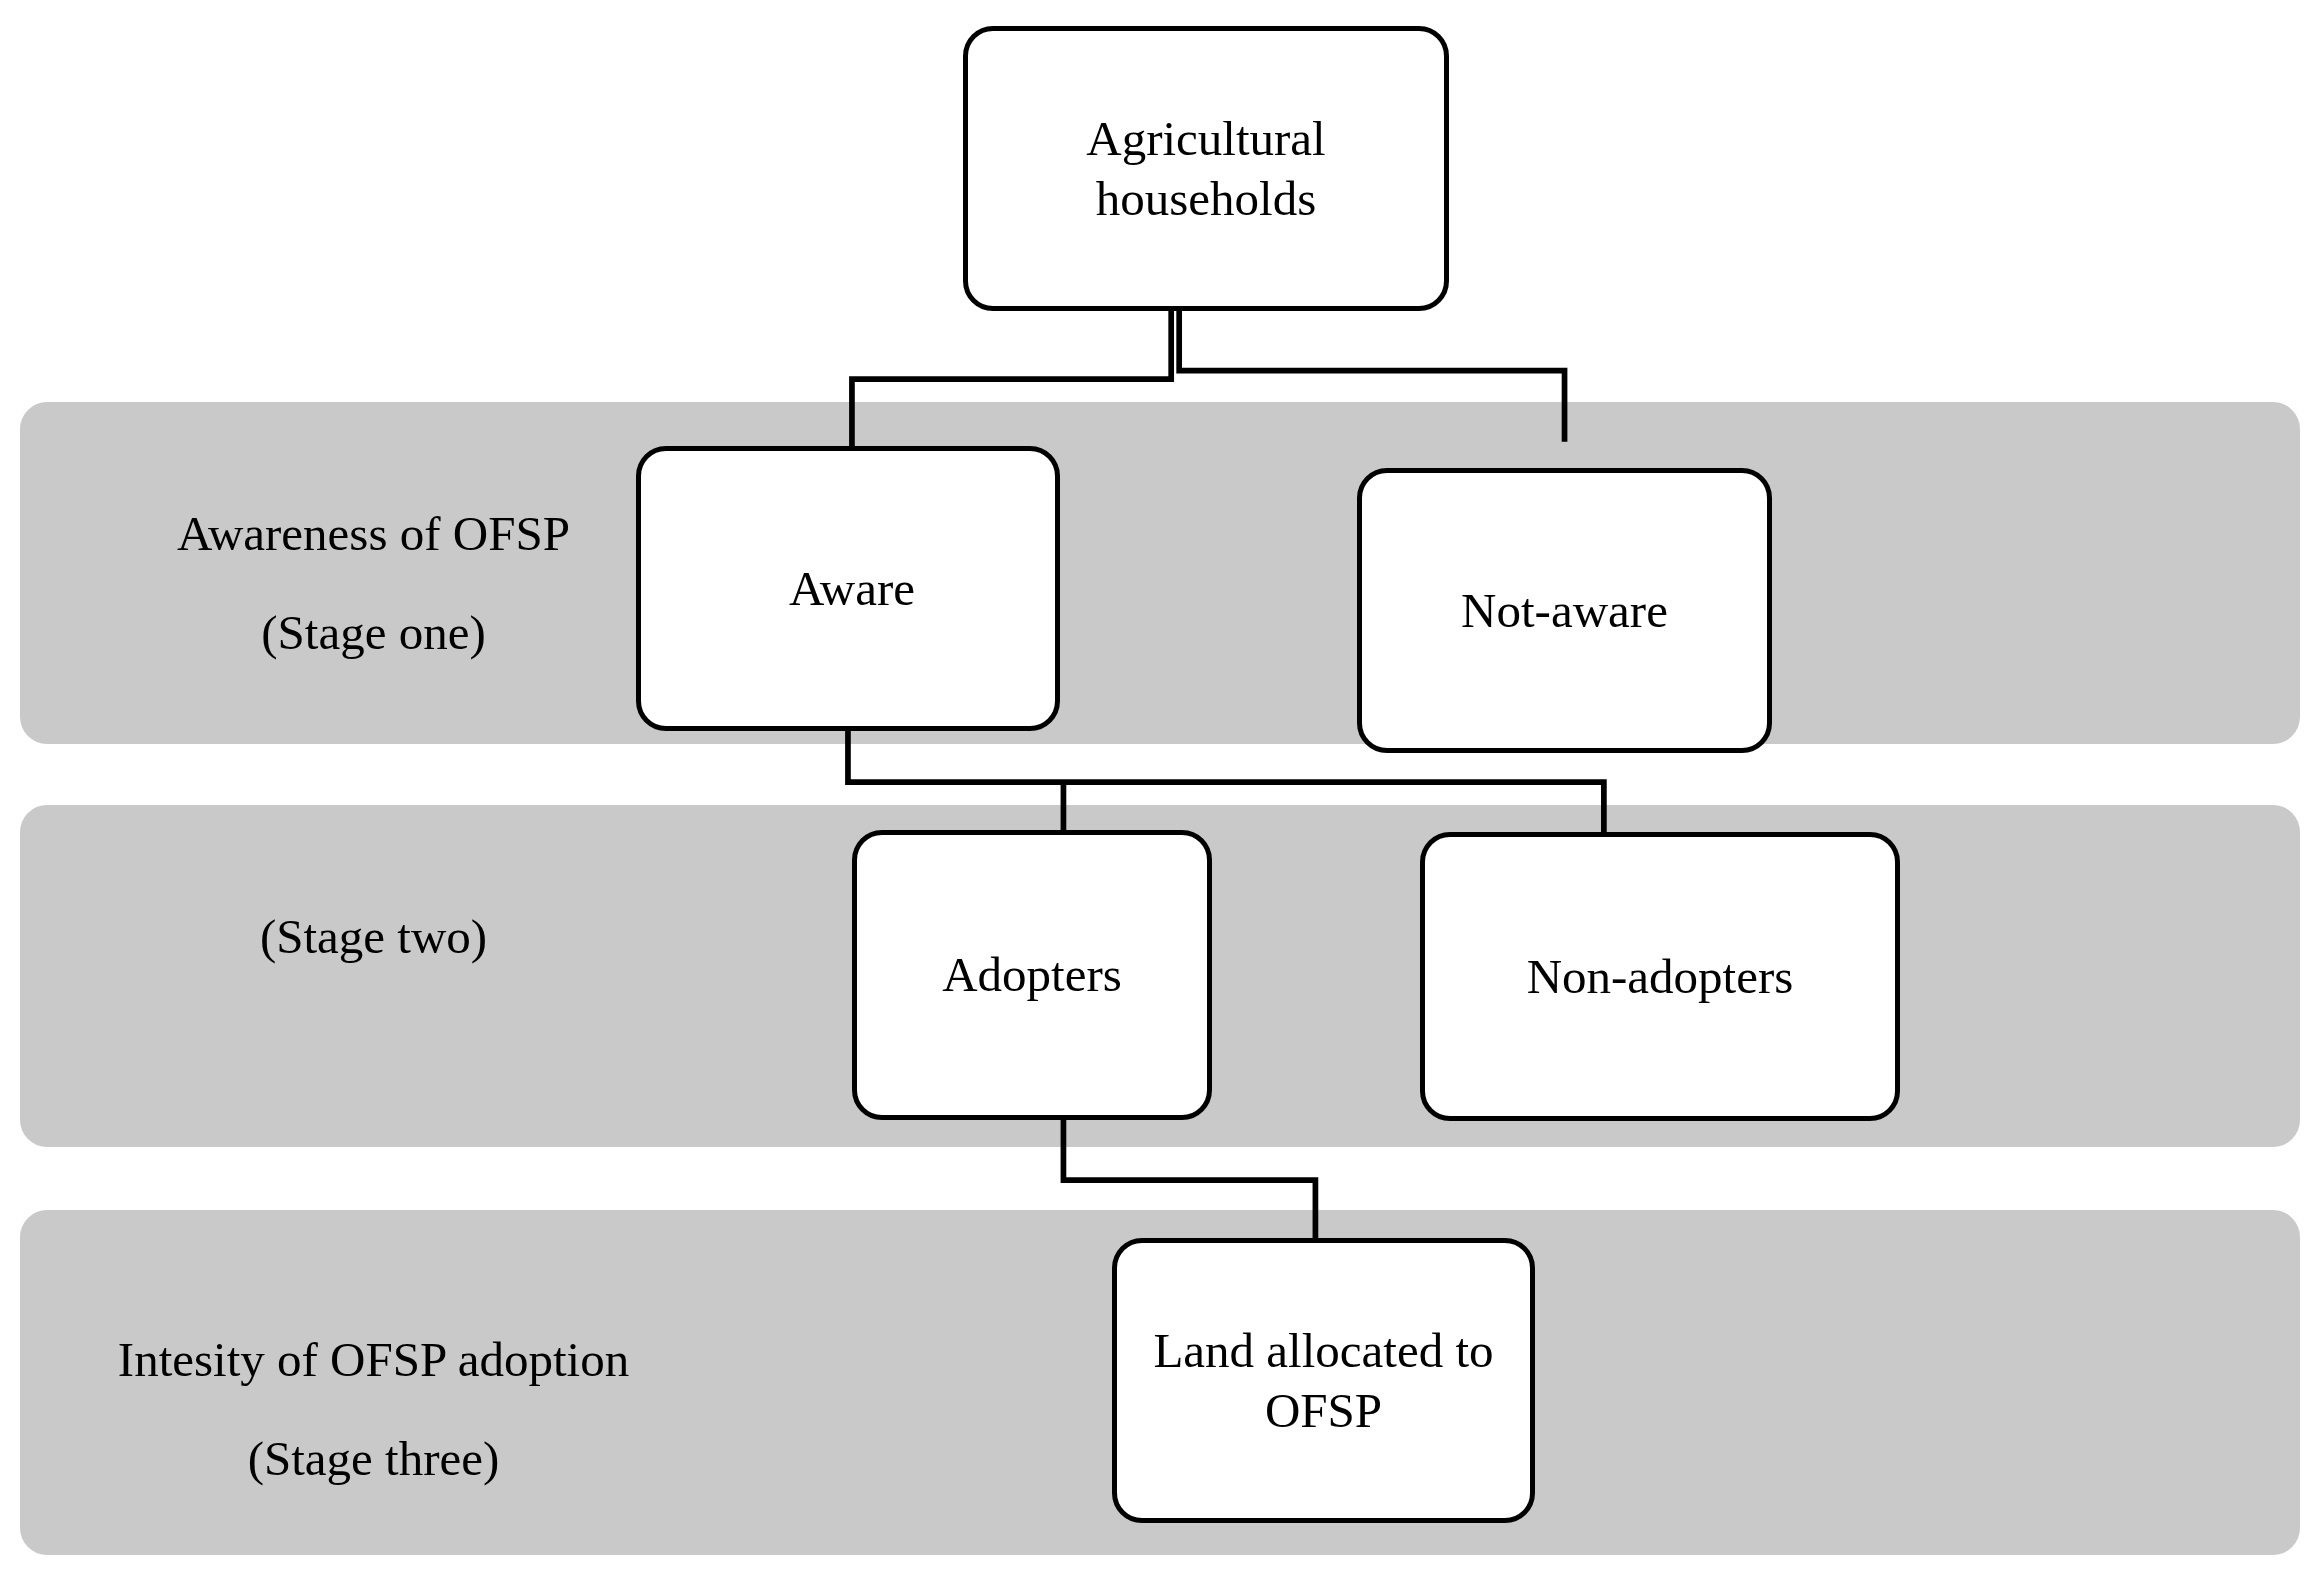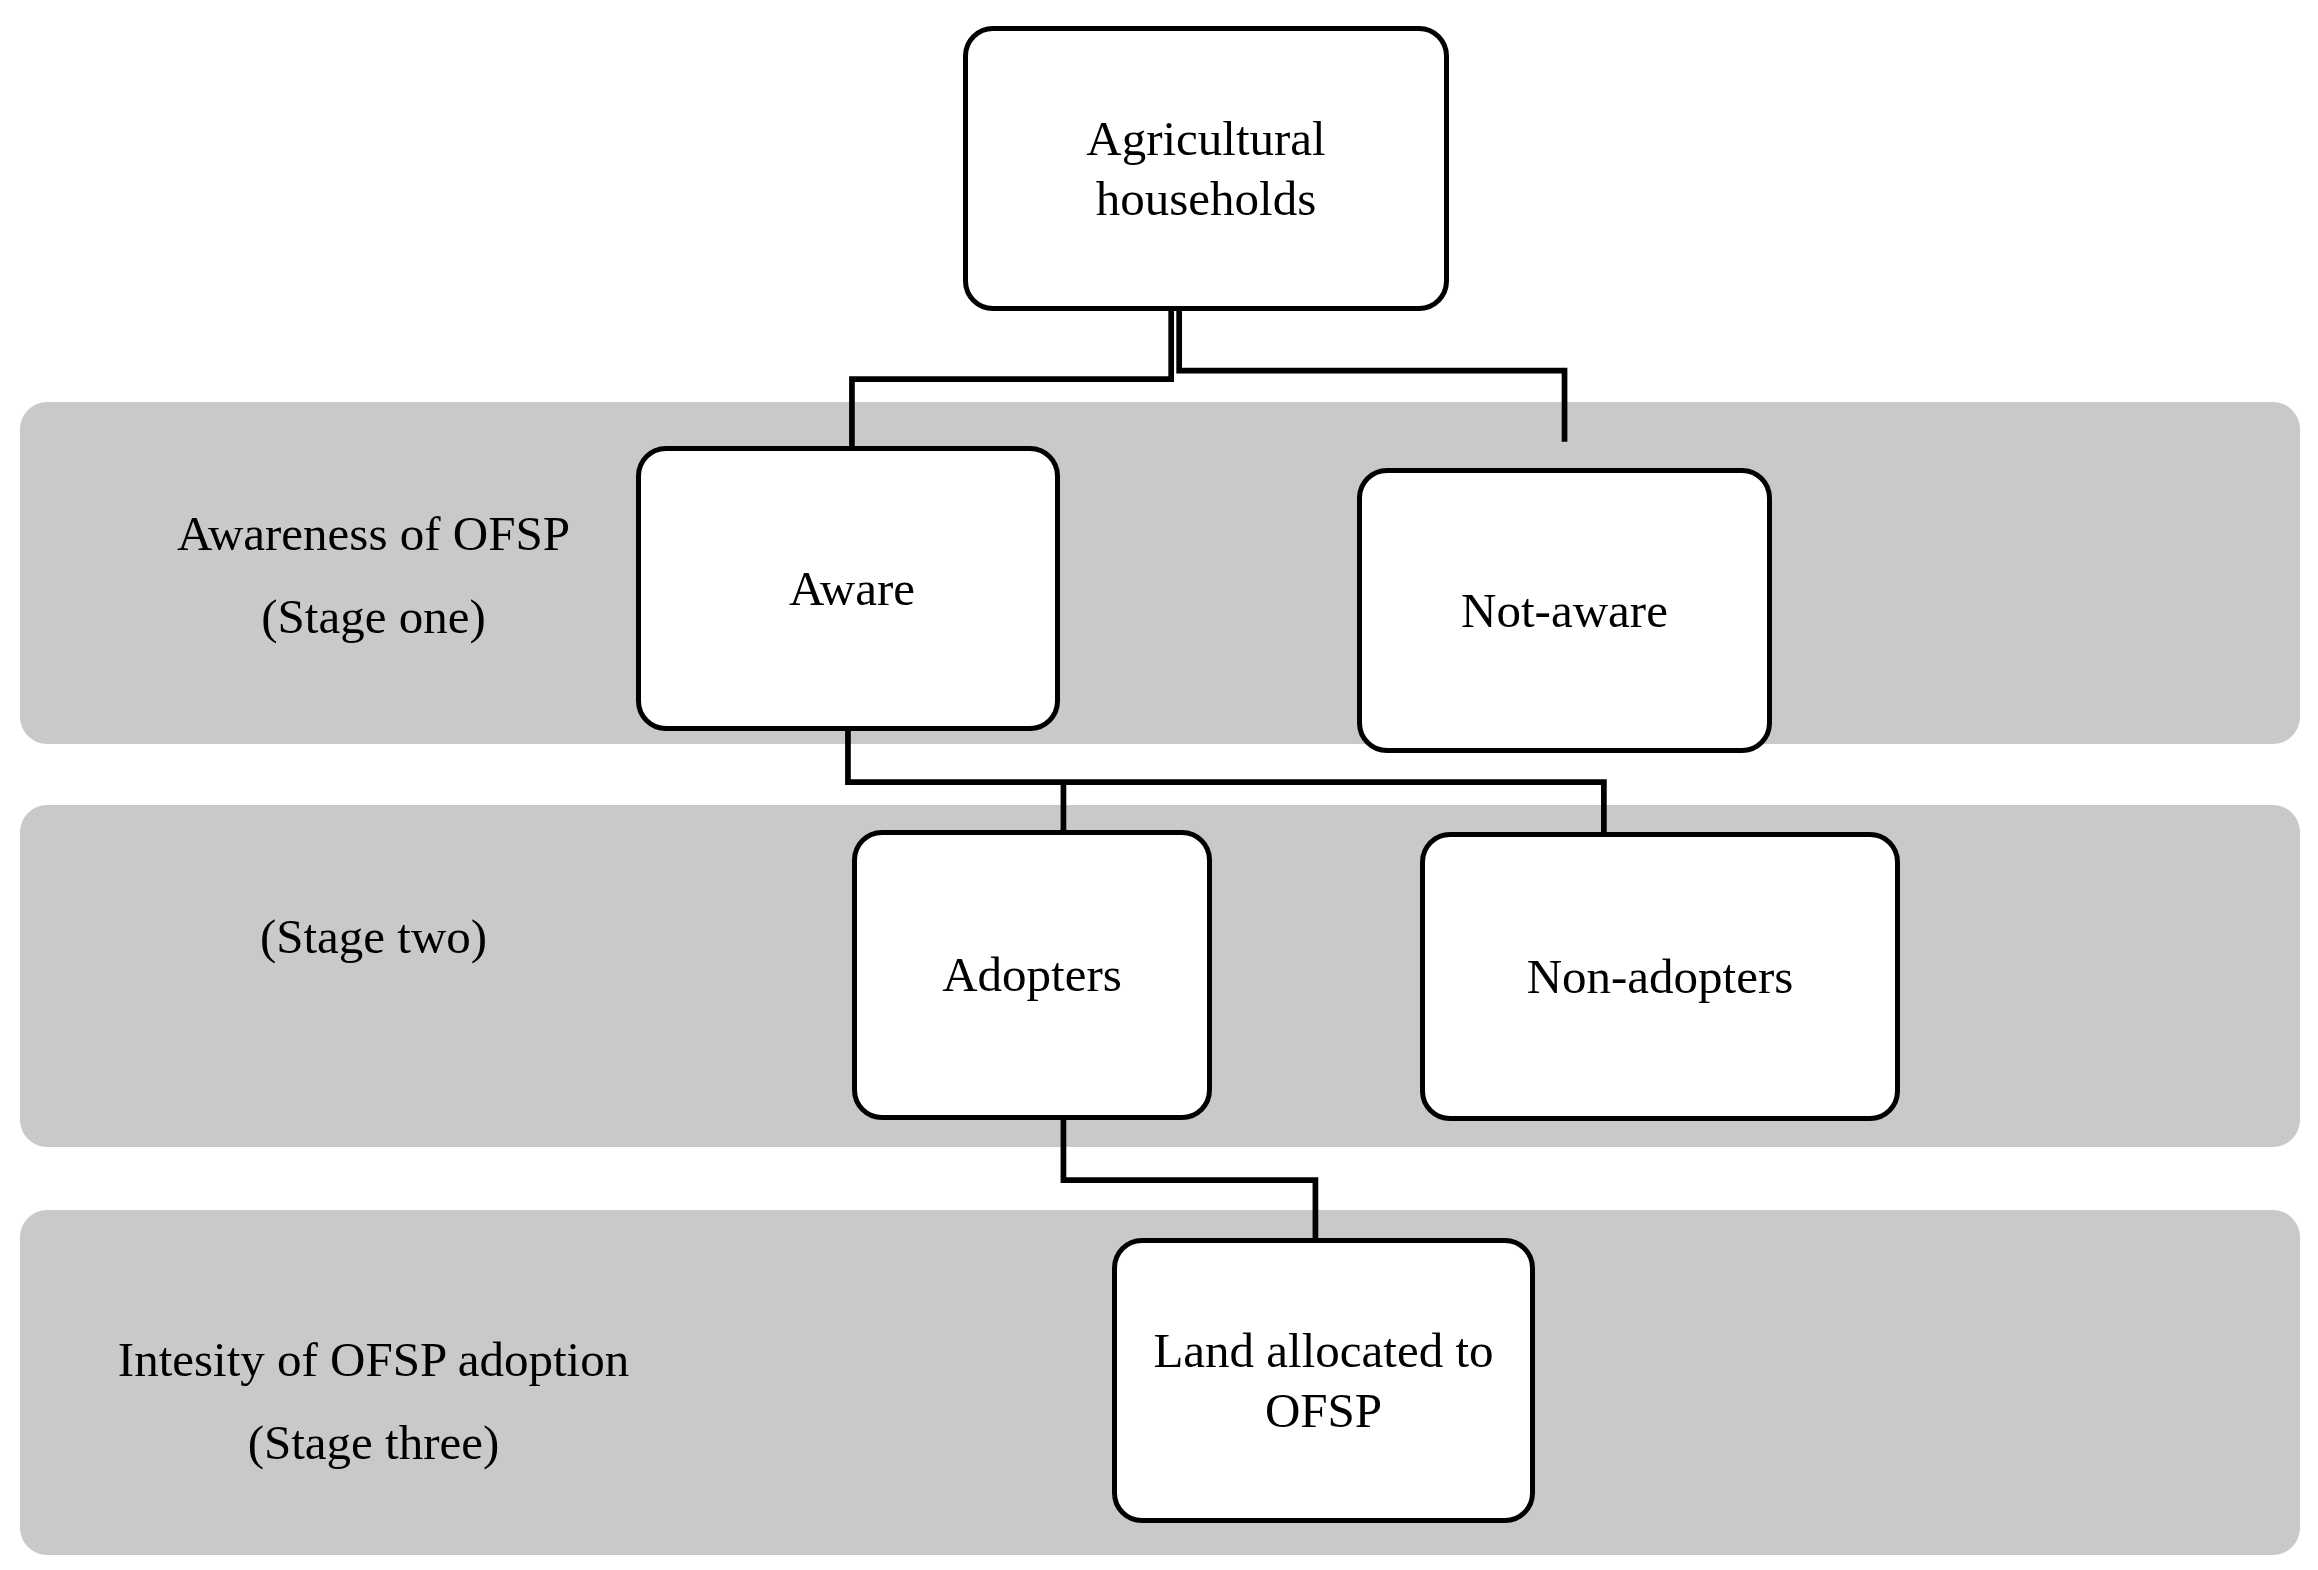--- a/index.html
+++ b/index.html
@@ -27,21 +27,21 @@
   #band-2 { top: 805px; height: 342px; }
   #band-3 { top: 1210px; height: 345px; }
 
   .stage-label {
     position: absolute;
     left: 60px;
     width: 627px;
     display: flex;
     flex-direction: column;
     align-items: center;
-    gap: 34px;
+    gap: 50px;
     font-size: 49px;
     line-height: 49px;
     text-align: center;
   }
   #stage-label-1 { top: 509px; }
   #stage-label-2 { top: 912px; }
   #stage-label-3 { top: 1319px; margin-top: 16px; }
   .stage-label .line { white-space: nowrap; }
 
   svg#connectors {

